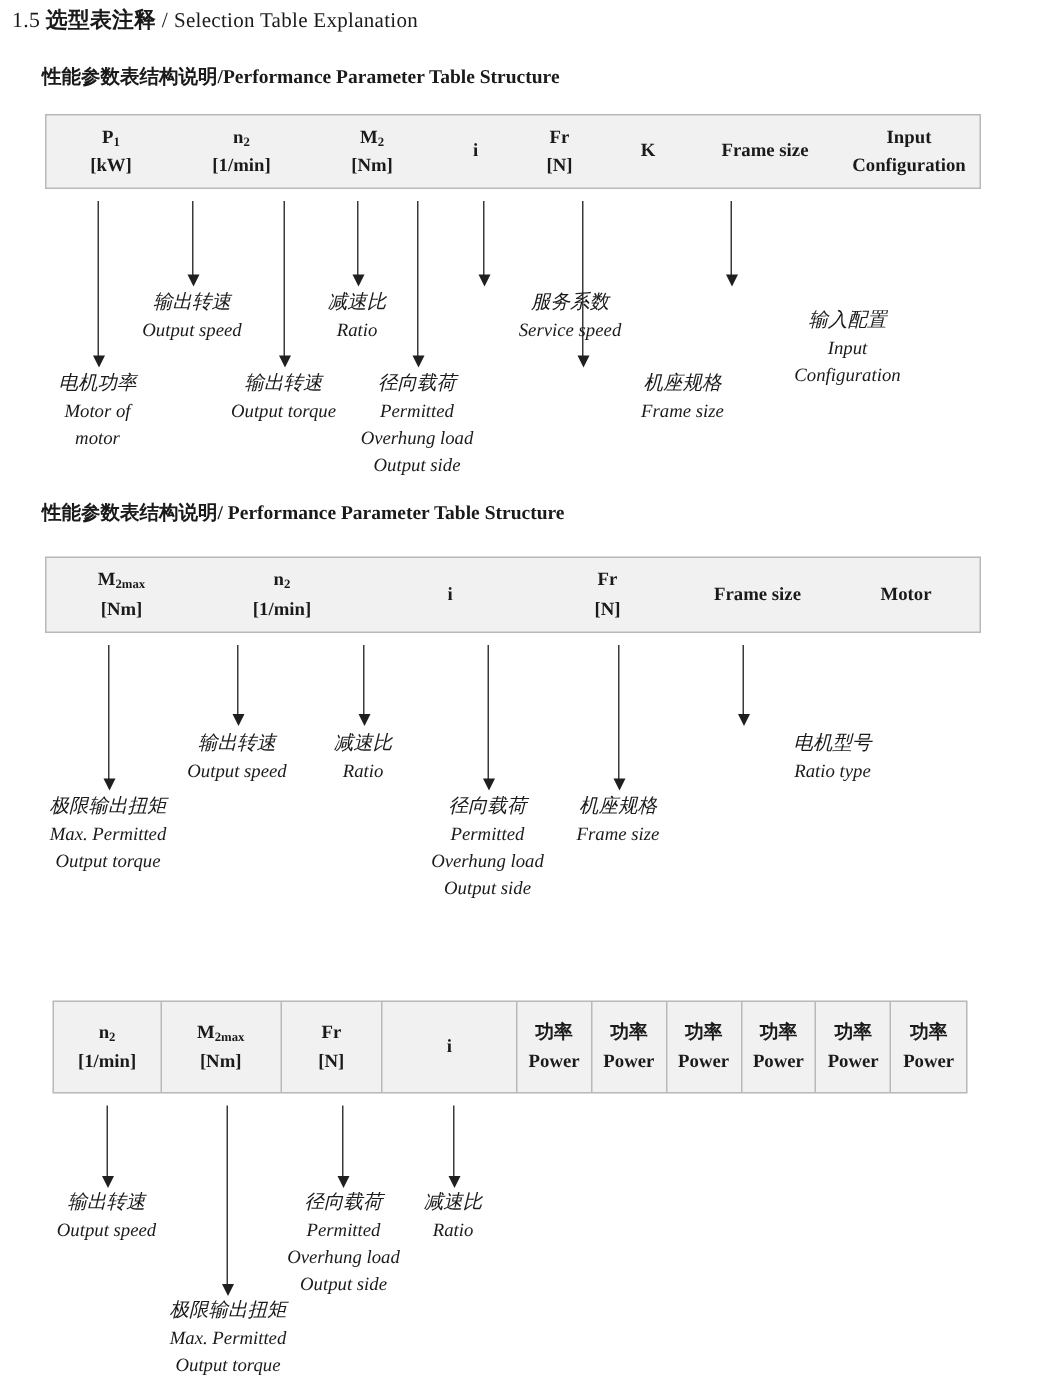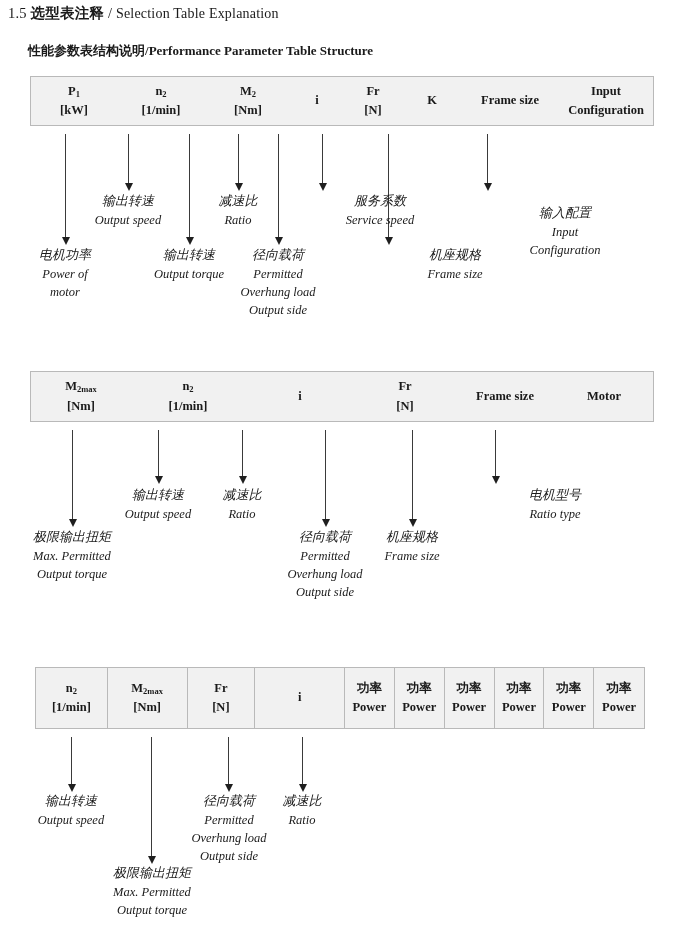--- a/index.html
+++ b/index.html
@@ -130,21 +130,21 @@
   <div class="arrow" style="left:128px;top:134px;height:50px;"></div>
   <div class="arrow" style="left:189px;top:134px;height:104px;"></div>
   <div class="arrow" style="left:238px;top:134px;height:50px;"></div>
   <div class="arrow" style="left:278px;top:134px;height:104px;"></div>
   <div class="arrow" style="left:322px;top:134px;height:50px;"></div>
   <div class="arrow" style="left:388px;top:134px;height:104px;"></div>
   <div class="arrow" style="left:487px;top:134px;height:50px;"></div>
 
   <div class="lbl" style="left:15px;top:246px;width:100px;">
     <span class="cn">电机功率</span>
-    <span class="en">Power of</span>
+    <span class="en">Motor of</span>
     <span class="en">motor</span>
   </div>
   <div class="lbl" style="left:68px;top:192px;width:120px;">
     <span class="cn">输出转速</span>
     <span class="en">Output speed</span>
   </div>
   <div class="lbl" style="left:129px;top:246px;width:120px;">
     <span class="cn">输出转速</span>
     <span class="en">Output torque</span>
   </div>
@@ -165,20 +165,24 @@
   <div class="lbl" style="left:405px;top:246px;width:100px;">
     <span class="cn">机座规格</span>
     <span class="en">Frame size</span>
   </div>
   <div class="lbl" style="left:506px;top:192px;width:118px;margin-top:12px;">
     <span class="cn">输入配置</span>
     <span class="en">Input</span>
     <span class="en">Configuration</span>
   </div>
 
+  <div class="sec-head" id="sec2">
+    <span class="cn">性能参数表结构说明</span><span class="en">/</span>
+    <span class="en">Performance Parameter Table Structure</span>
+  </div>
 
   <div class="tbl" id="tbl2">
     <div class="cell" style="width:100px">
       <span class="l1">M<sub>2max</sub></span>
       <span class="l2">[Nm]</span>
     </div>
     <div class="cell" style="width:114px">
       <span class="l1">n<sub>2</sub></span>
       <span class="l2">[1/min]</span>
     </div>

